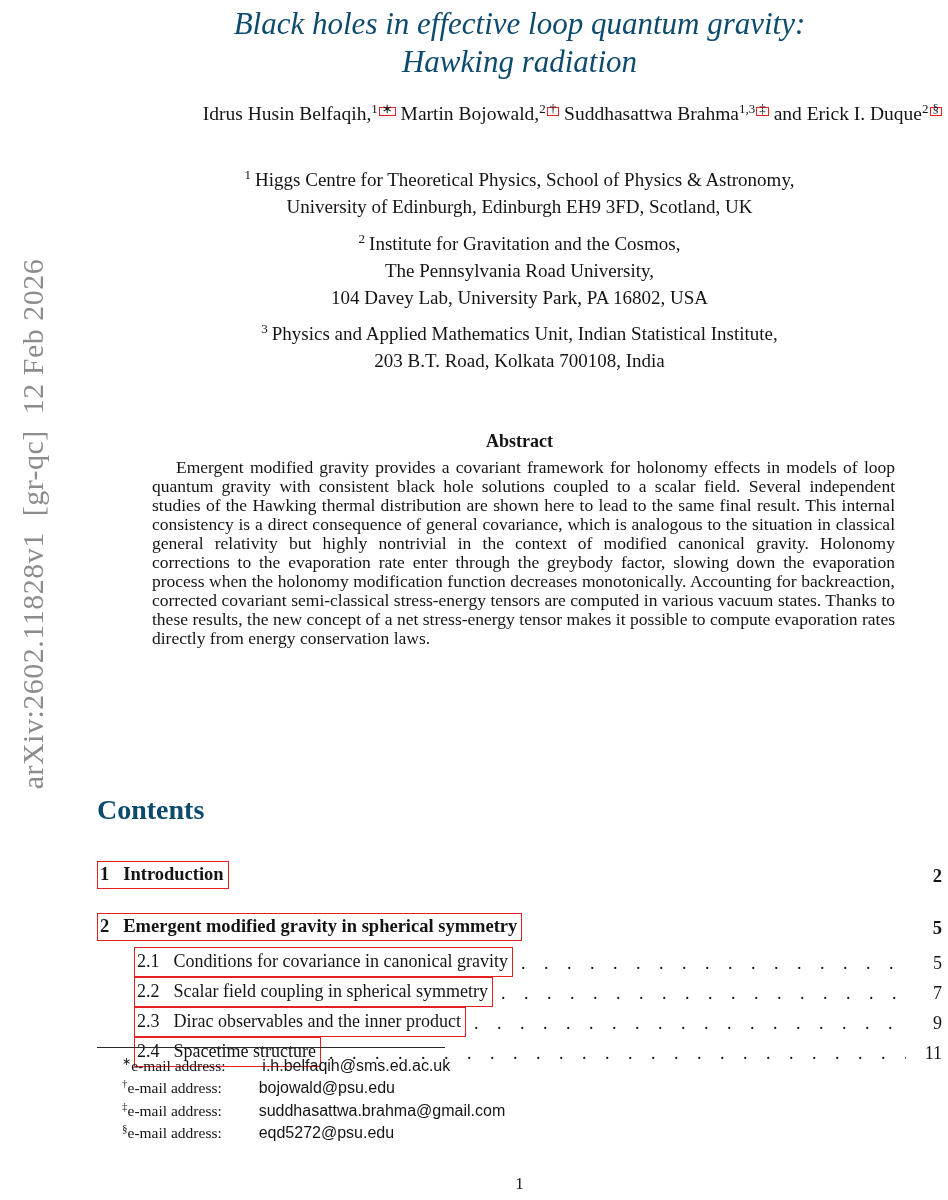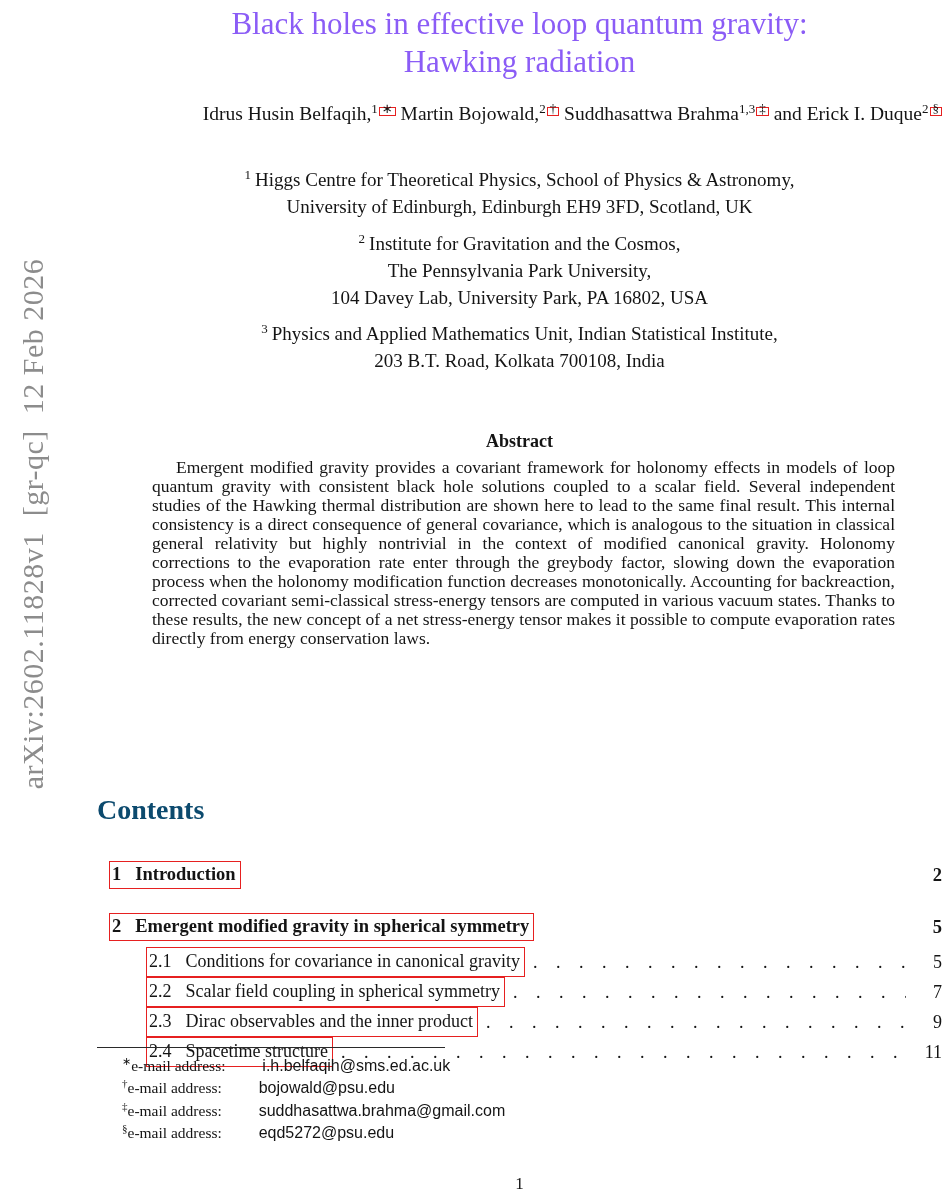--- a/index.html
+++ b/index.html
@@ -29,21 +29,22 @@
     position: absolute;
     left: 97px; top: 0;
     width: 845px;
     height: 1200px;
   }
 
   .paper-title {
     position: absolute; top: 5px; left: 0; width: 100%;
     text-align: center;
     font-size: 31px; line-height: 38px;
-    color: #8b5cf6;
+    color: #0c4a6e;
+    font-style: italic;
   }
 
   .authors {
     position: absolute; top: 100px; left: 0; width: 100%;
     text-align: right;
     font-size: 19.5px; line-height: 27px;
   }
   .author-part { white-space: nowrap; }
   .authors sup { font-size: 13px; line-height: 0; }
   .mark-box {
@@ -77,22 +78,22 @@
   }
 
   .contents-head {
     position: absolute; top: 794px; left: 0;
     font-size: 28px; font-weight: bold;
     color: #0c4a6e;
   }
 
   .toc { position: absolute; top: 861px; left: 0; width: 100%; }
   .toc-row {
-    display: flex; align-items: center;
-    font-size: 18px; line-height: 27px; margin-left: 12px;
+    display: flex; align-items: flex-end;
+    font-size: 18px; line-height: 27px;
   }
   .toc-row.l1 { font-weight: bold; font-size: 18.5px; line-height: 25px; }
   .toc-row.l1 + .toc-row.l1 { margin-top: 24px; }
   .toc-row.l2 { padding-left: 37px; }
   .toc-row.l2.first-sub { margin-top: 6px; }
   .lbox {
     border: 1.5px solid #e62020;
     padding: 0 4px 1px 2px;
     display: inline-block;
   }
@@ -149,21 +150,21 @@
     <span style="white-space:normal"><span> and Erick I. Duque</span><sup>2</sup><sup class="mark-box">§</sup></span>
   </div>
 
   <div class="affil affil-1">
     <div><sup>1</sup><span>Higgs Centre for Theoretical Physics, School of Physics &amp; Astronomy,</span></div>
     <div>University of Edinburgh, Edinburgh EH9 3FD, Scotland, UK</div>
   </div>
 
   <div class="affil affil-2">
     <div><sup>2</sup><span>Institute for Gravitation and the Cosmos,</span></div>
-    <div>The Pennsylvania Park University,</div>
+    <div>The Pennsylvania Road University,</div>
     <div>104 Davey Lab, University Park, PA 16802, USA</div>
   </div>
 
   <div class="affil affil-3">
     <div><sup>3</sup><span>Physics and Applied Mathematics Unit, Indian Statistical Institute,</span></div>
     <div>203 B.T. Road, Kolkata 700108, India</div>
   </div>
 
   <div class="abstract-head">Abstract</div>
   <div class="abstract-body">Emergent modified gravity provides a covariant framework for holonomy effects in models of loop quantum gravity with consistent black hole solutions coupled to a scalar field. Several independent studies of the Hawking thermal distribution are shown here to lead to the same final result. This internal consistency is a direct consequence of general covariance, which is analogous to the situation in classical general relativity but highly nontrivial in the context of modified canonical gravity. Holonomy corrections to the evaporation rate enter through the greybody factor, slowing down the evaporation process when the holonomy modification function decreases monotonically. Accounting for backreaction, corrected covariant semi-classical stress-energy tensors are computed in various vacuum states. Thanks to these results, the new concept of a net stress-energy tensor makes it possible to compute evaporation rates directly from energy conservation laws.</div>

